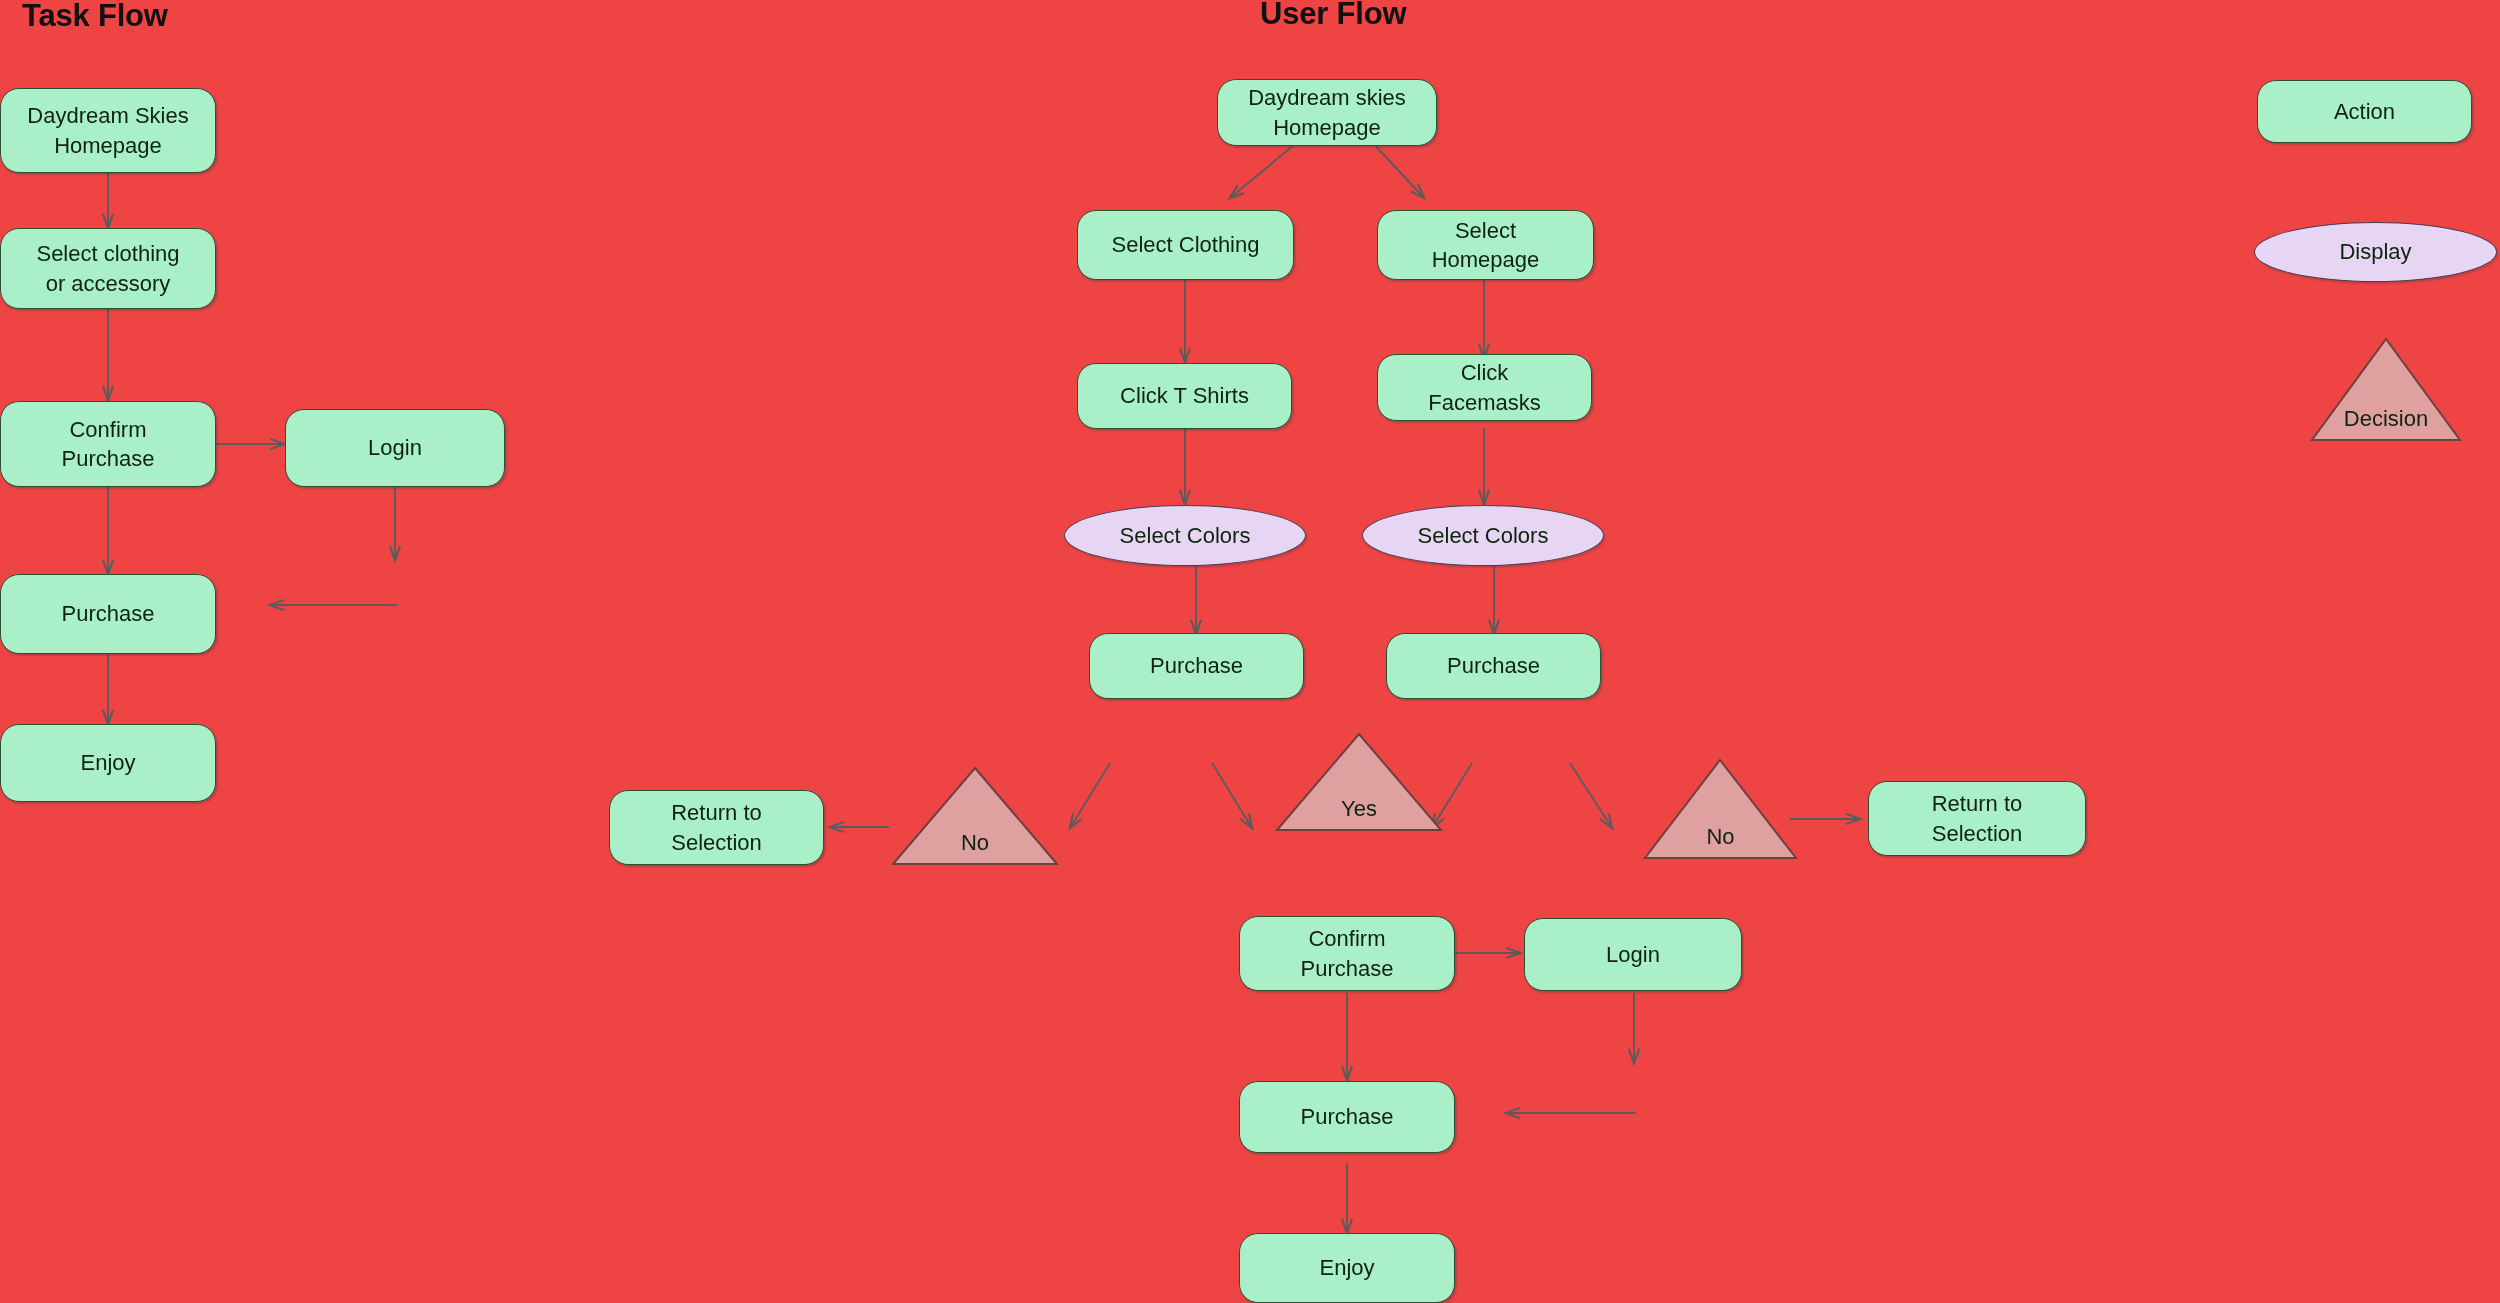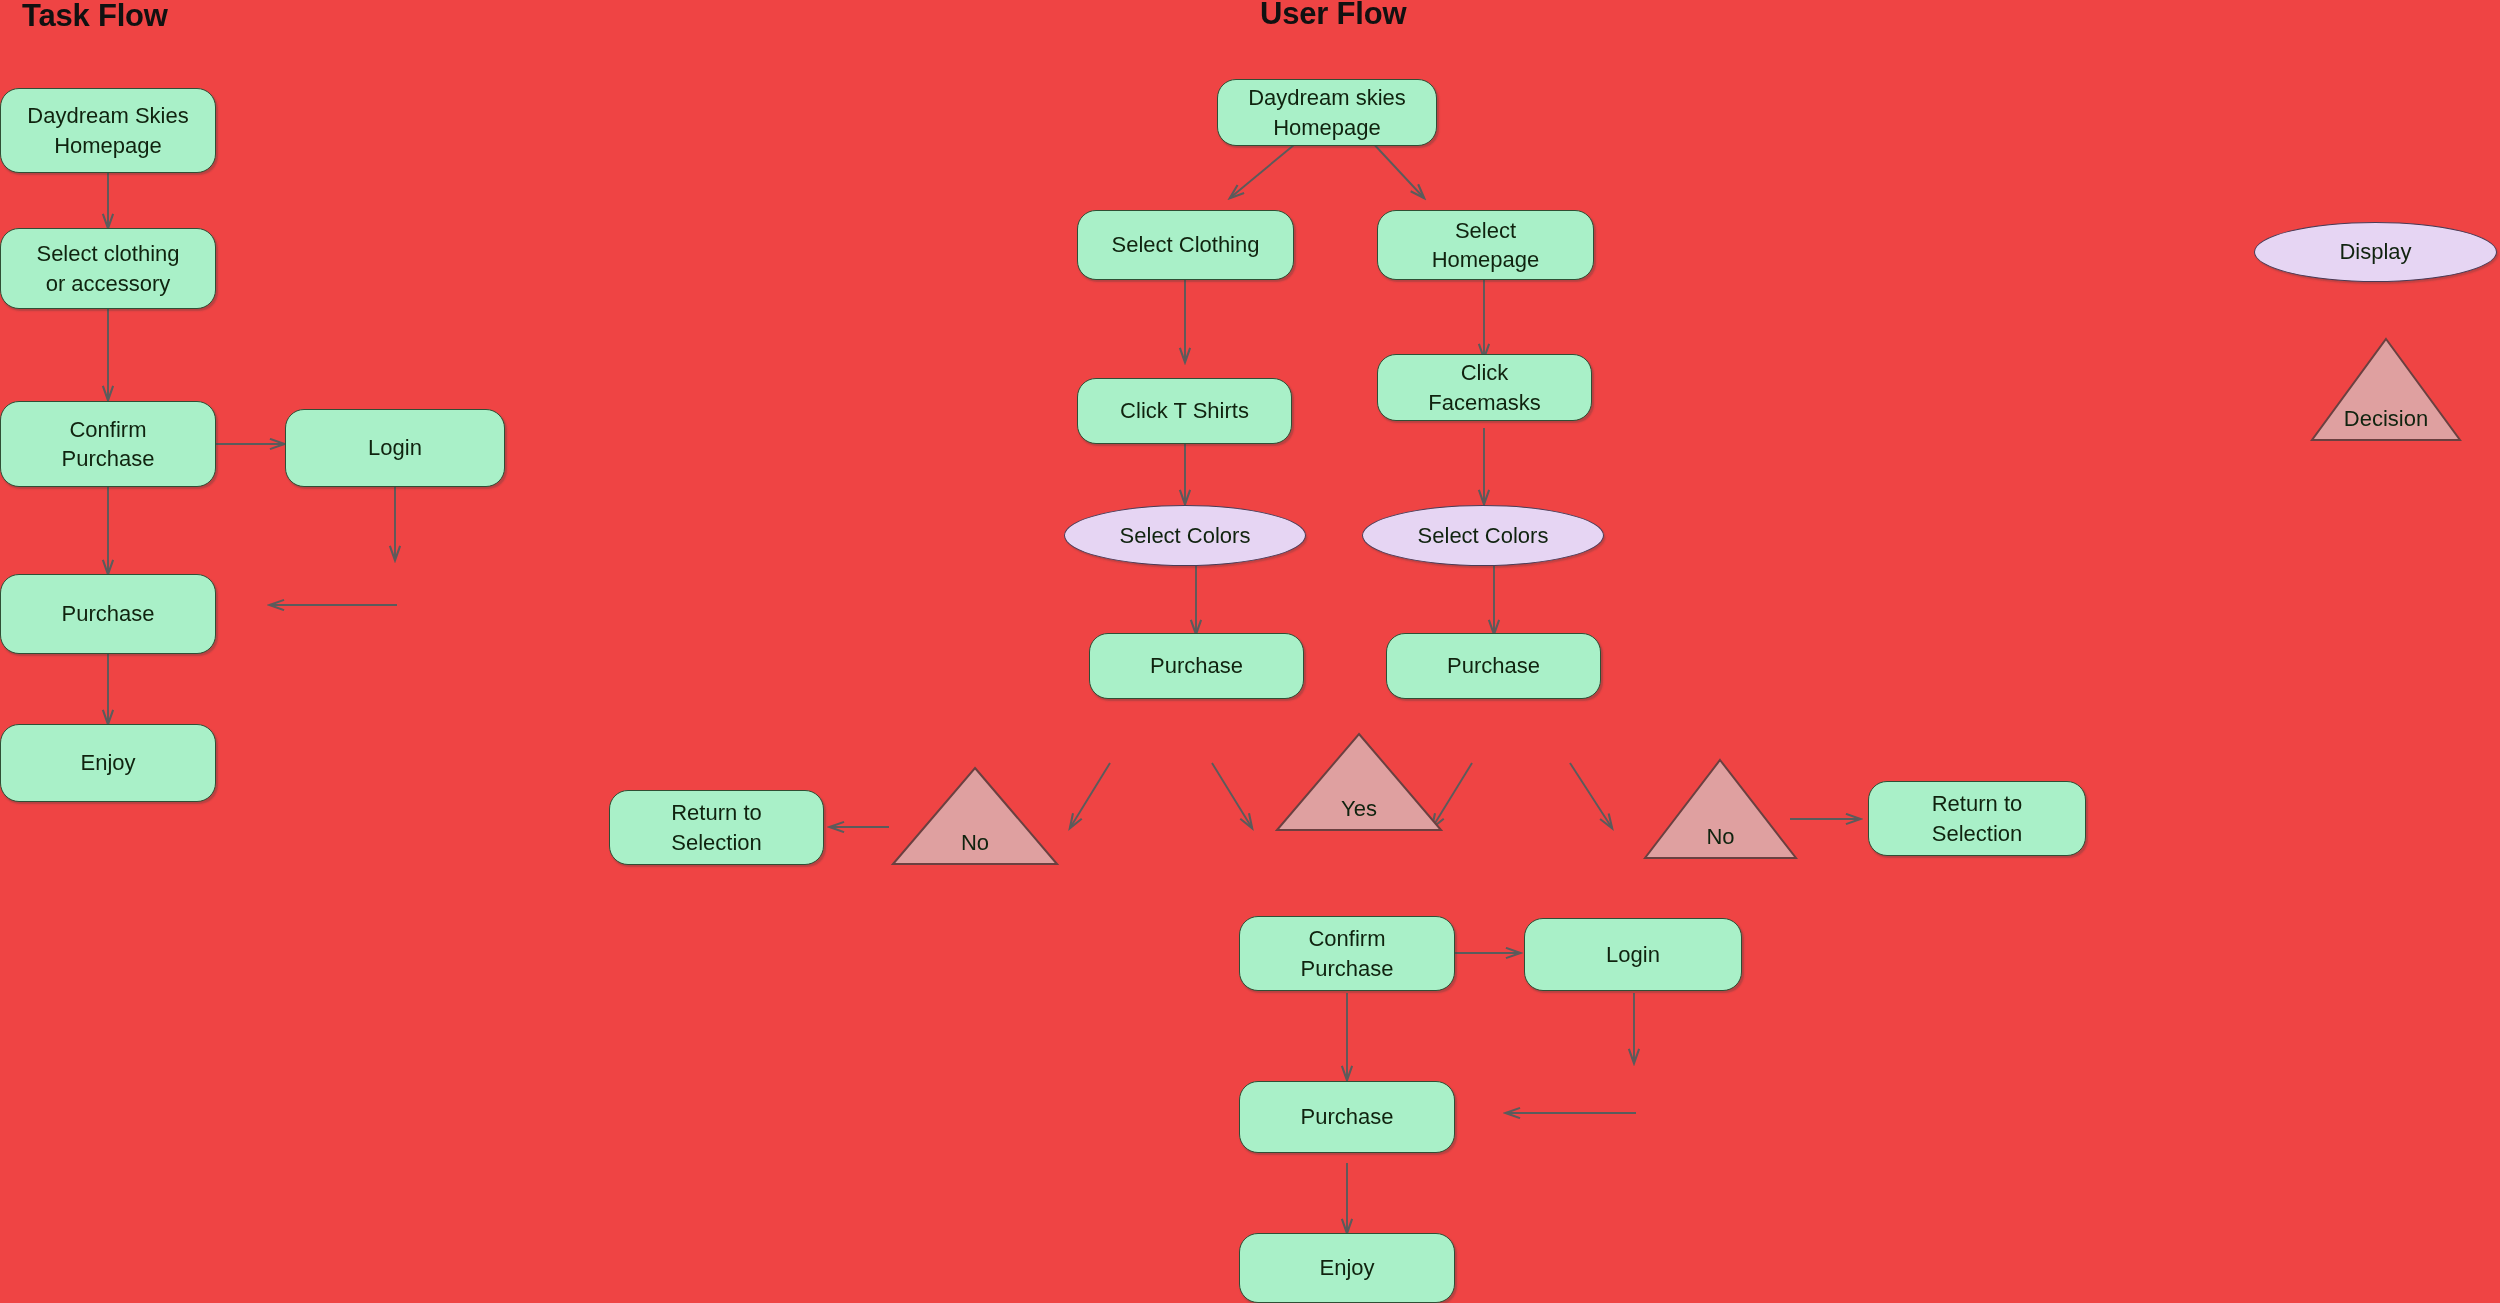--- a/index.html
+++ b/index.html
@@ -138,21 +138,21 @@
   <div class="node action" style="left:0px;top:724px;width:216px;height:78px;">Enjoy</div>
 
   <div class="node action" style="left:1217px;top:79px;width:220px;height:67px;">Daydream skies
 Homepage</div>
 
   <div class="node action" style="left:1077px;top:210px;width:217px;height:70px;">Select Clothing</div>
 
   <div class="node action" style="left:1377px;top:210px;width:217px;height:70px;">Select
 Homepage</div>
 
-  <div class="node action" style="left:1077px;top:378px;width:215px;height:66px;">Click T Shirts</div>
+  <div class="node action" style="left:1077px;top:363px;width:215px;height:66px;">Click T Shirts</div>
 
   <div class="node action" style="left:1377px;top:354px;width:215px;height:67px;">Click
 Facemasks</div>
 
   <div class="node display" style="left:1064px;top:505px;width:242px;height:61px;">Select Colors</div>
 
   <div class="node display" style="left:1362px;top:505px;width:242px;height:61px;">Select Colors</div>
 
   <div class="node action" style="left:1089px;top:633px;width:215px;height:66px;">Purchase</div>
 
@@ -187,20 +187,21 @@
 
   <div class="node action" style="left:1239px;top:916px;width:216px;height:75px;">Confirm
 Purchase</div>
 
   <div class="node action" style="left:1524px;top:918px;width:218px;height:73px;">Login</div>
 
   <div class="node action" style="left:1239px;top:1081px;width:216px;height:72px;">Purchase</div>
 
   <div class="node action" style="left:1239px;top:1233px;width:216px;height:70px;">Enjoy</div>
 
+  <div class="node action" style="left:2257px;top:80px;width:215px;height:63px;">Action</div>
 
   <div class="node decision" style="left:2310px;top:337px;width:152px;height:105px;">
     <svg class="tri" viewBox="0 0 152 105" preserveAspectRatio="none">
       <polygon points="76,2 150,103 2,103" fill="#dfa0a0" stroke="#6b4040" stroke-width="2"></polygon>
     </svg>
     <span class="lbl">Decision</span>
   </div>
 
   <div class="node display" style="left:2254px;top:222px;width:243px;height:60px;">Display</div>
 

